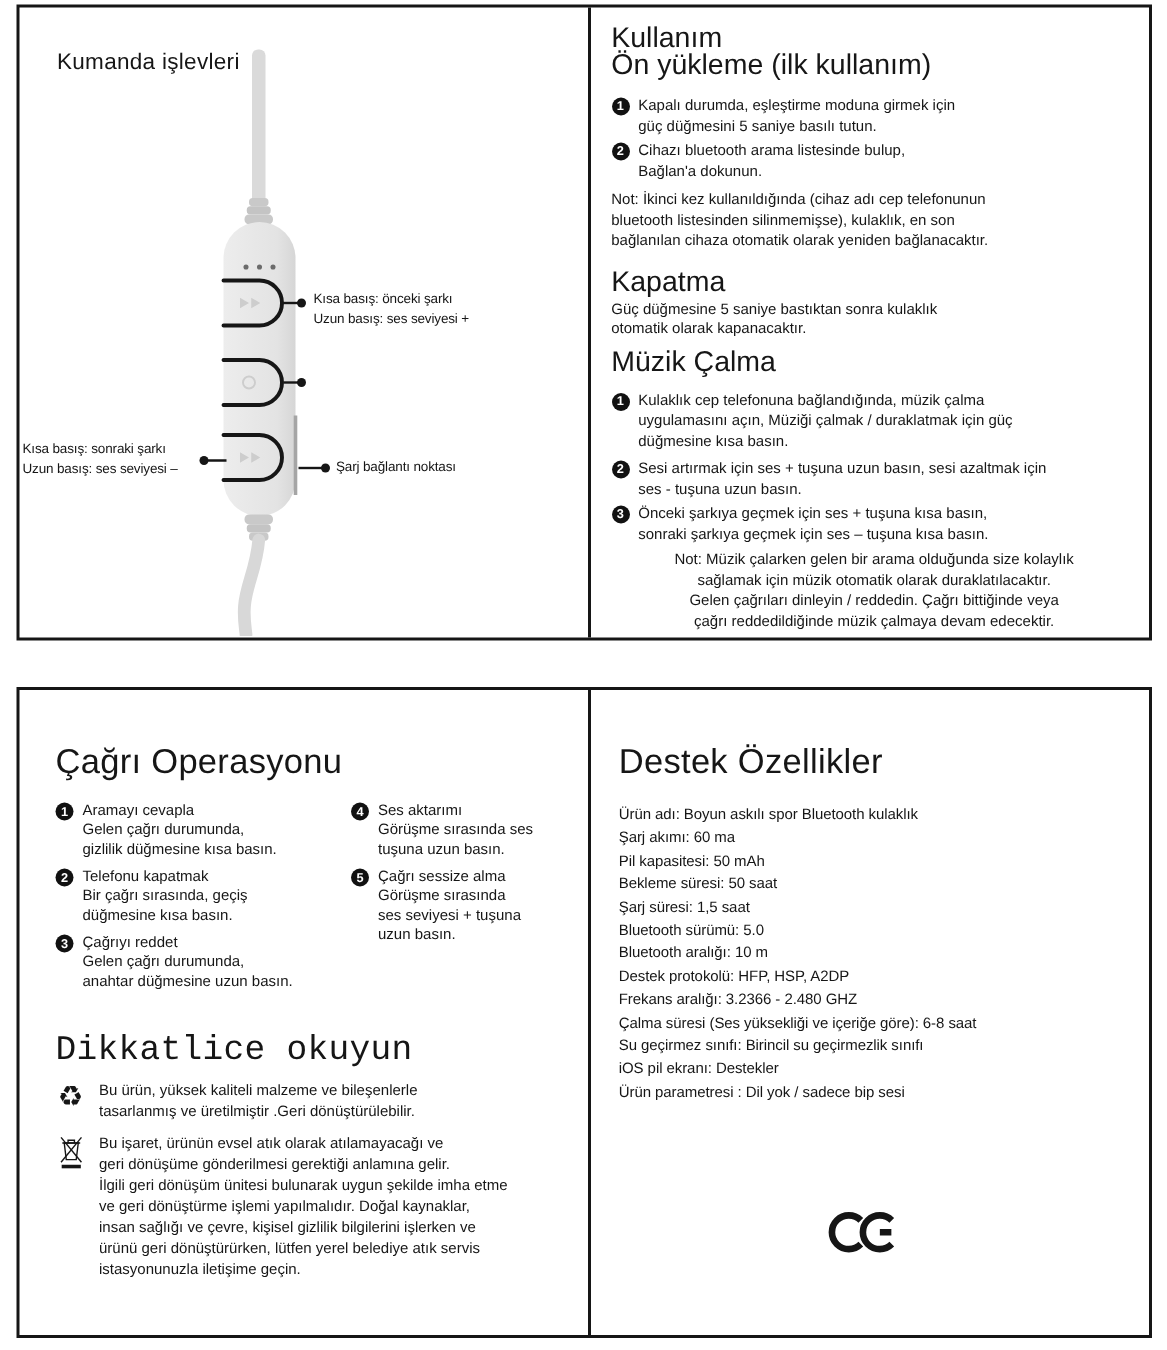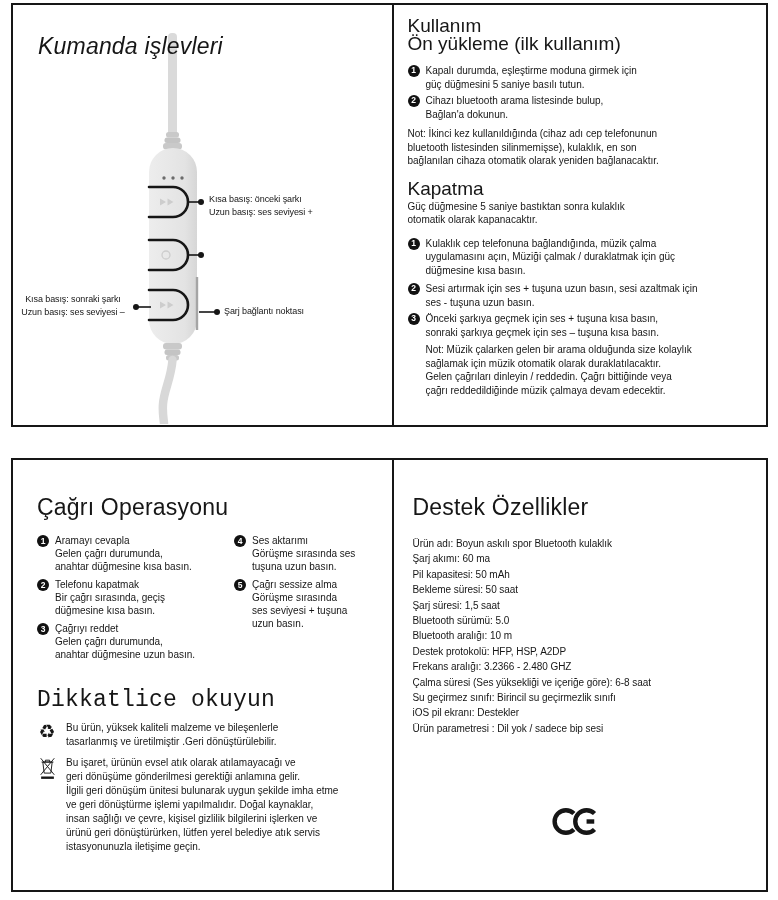--- a/index.html
+++ b/index.html
@@ -6,38 +6,38 @@
   #page{position:relative;width:778px;height:900px;background:#ffffff;
         font-family:"Liberation Sans",sans-serif;color:#161616;overflow:hidden;}
   .box{position:absolute;border:2.5px solid #161616;display:flex;box-sizing:border-box;background:#fff;}
   #box-top{left:11px;top:3px;width:757px;height:424px;}
   #box-bottom{left:11px;top:458px;width:757px;height:434px;}
   .sec{position:relative;box-sizing:border-box;}
   .sec-left{width:380.5px;border-right:2.5px solid #161616;}
   .sec-right{flex:1;}
 
   
-  .controls-title{position:absolute;left:25px;top:28px;font-size:23px;letter-spacing:.2px;z-index:2;font-style:italic;}
+  .controls-title{position:absolute;left:25px;top:28px;font-size:15px;letter-spacing:.2px;z-index:2;}
   .device-svg{position:absolute;left:0;top:0;z-index:1;}
   .callout{position:absolute;font-size:9px;line-height:12.8px;white-space:pre-line;letter-spacing:-.1px;z-index:2;}
   .co-prev{left:196px;top:188px;}
   .co-center{left:196px;top:230px;width:180px;}
-  .co-next{left:2px;top:288px;width:116px;text-align:center;}
+  .co-next{left:2px;top:288px;width:116px;text-align:left;}
   .co-port{left:211px;top:300px;}
   .big-title{font-size:23px;line-height:28px;letter-spacing:.2px;}
   .body-txt{white-space:pre-line;}
   .step{display:flex;gap:6px;align-items:flex-start;}
   .num{flex:none;width:12px;height:12px;margin-top:1px;border-radius:50%;background:#111;color:#fff;
        font-size:8.5px;font-weight:bold;display:inline-flex;align-items:center;justify-content:center;}
 
   
   .usage{padding:12px 8px 0 14px;font-size:10px;line-height:13.5px;}
   .usage .mt11{margin-top:11px;} .usage .mt3{margin-top:3px;} .usage .mt6{margin-top:6px;}
   .usage .mt12{margin-top:12px;} .usage .mt2{margin-top:2px;} .usage .mt10{margin-top:10px;}
-  .usage .mt5{margin-top:5px;} .usage .mt4i{margin-top:4px;margin-left:18px;}
+  .usage .mt5{margin-top:5px;} .usage .mt4i{margin-top:4px;text-align:center;}
   .sub-h{font-size:19px;line-height:18px;}
 
   
   .calls{padding:33px 8px 0 24px;font-size:10px;line-height:13px;}
   .steps-grid{display:flex;margin-top:13px;}
   .col-l{width:197px;} .col-r{flex:1;}
   .calls .step{margin-bottom:5px;}
   .notice-title{margin-top:20px;font-family:Liberation Mono, monospace;}
   .notice-row{display:flex;gap:9px;margin-top:7px;font-size:10px;line-height:14px;}
   .notice-icon{flex:none;width:20px;text-align:center;}
@@ -140,20 +140,21 @@
 Bağlan'a dokunun.</div>
       </div>
       <div class="body-txt mt6">Not: İkinci kez kullanıldığında (cihaz adı cep telefonunun
 bluetooth listesinden silinmemişse), kulaklık, en son
 bağlanılan cihaza otomatik olarak yeniden bağlanacaktır.</div>
 
       <div class="sub-h mt12">Kapatma</div>
       <div class="body-txt mt2">Güç düğmesine 5 saniye bastıktan sonra kulaklık
 otomatik olarak kapanacaktır.</div>
 
+      <div class="sub-h mt6">Müzik Çalma</div>
       <div class="step mt10">
         <span class="num">1</span>
         <div class="body-txt">Kulaklık cep telefonuna bağlandığında, müzik çalma
 uygulamasını açın, Müziği çalmak / duraklatmak için güç
 düğmesine kısa basın.</div>
       </div>
       <div class="step mt5">
         <span class="num">2</span>
         <div class="body-txt">Sesi artırmak için ses + tuşuna uzun basın, sesi azaltmak için
 ses - tuşuna uzun basın.</div>
@@ -174,21 +175,21 @@
 
     <div class="sec sec-left calls">
       <div class="big-title">Çağrı Operasyonu</div>
 
       <div class="steps-grid">
         <div class="col-l">
           <div class="step">
             <span class="num">1</span>
             <div class="body-txt">Aramayı cevapla
 Gelen çağrı durumunda,
-anahtar düğmesine kısa basın.</div>
+gizlilik düğmesine kısa basın.</div>
           </div>
           <div class="step">
             <span class="num">2</span>
             <div class="body-txt">Telefonu kapatmak
 Bir çağrı sırasında, geçiş
 düğmesine kısa basın.</div>
           </div>
           <div class="step">
             <span class="num">3</span>
             <div class="body-txt">Çağrıyı reddet

